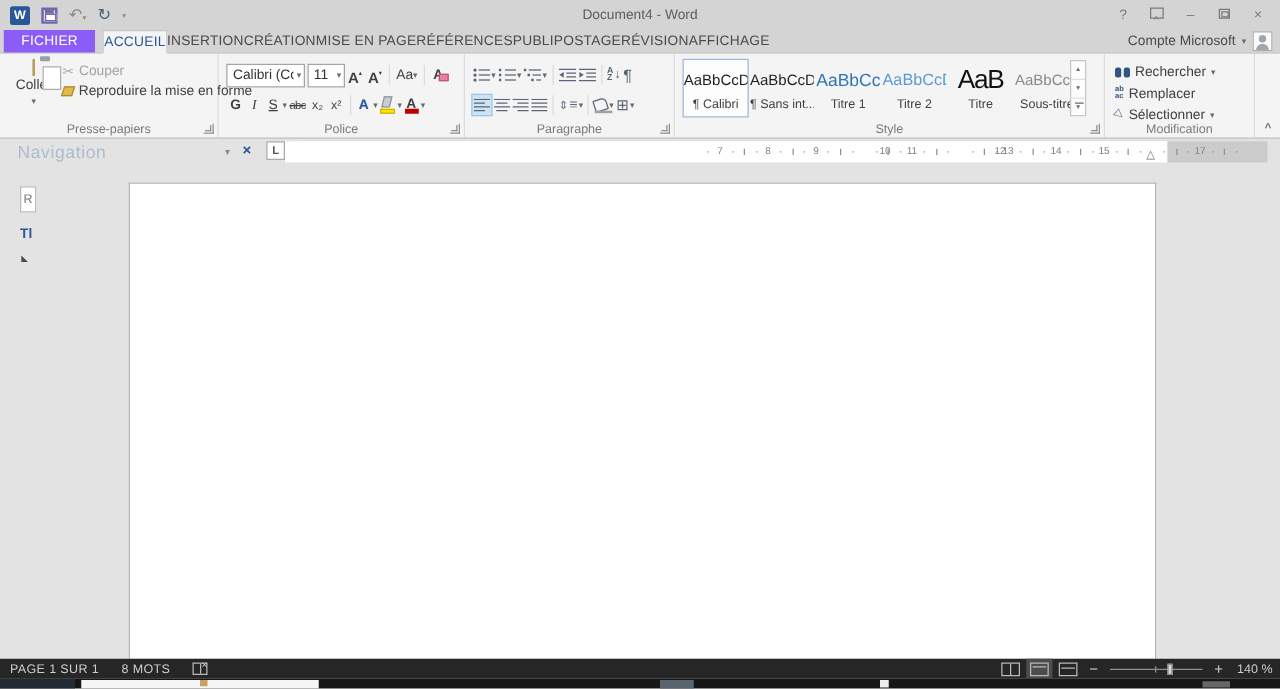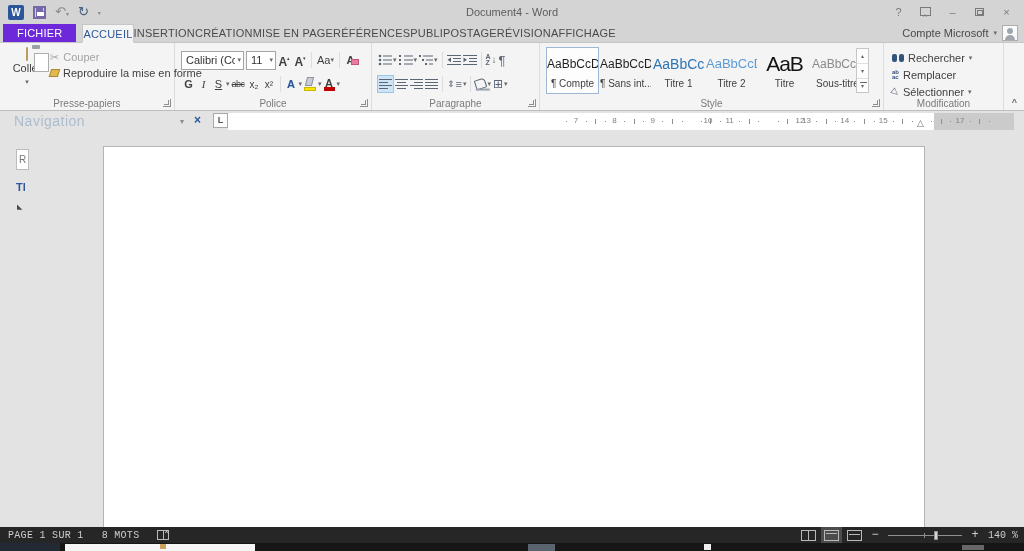--- a/index.html
+++ b/index.html
@@ -22,21 +22,21 @@
   .win-title { position:absolute; left:0; right:0; top:0; height:24px; text-align:center; line-height:24px; color:#5d5d5d; font-size:11px; }
   .winctl { position:absolute; right:4px; top:0; height:24px; display:flex; align-items:center; }
   .winctl span { width:27px; text-align:center; color:#7a7a7a; font-size:11px; line-height:24px; }
   .ribopt-ic { display:inline-block; width:11px; height:9px; border:1px solid #7a7a7a; position:relative; }
   .ribopt-ic:before { content:"^"; position:absolute; left:2px; top:-3px; font-size:8px; color:#7a7a7a; }
   .restore-ic { display:inline-block; width:9px; height:8px; border:1px solid #7a7a7a; position:relative; background:#d4d4d4; }
   .restore-ic:before { content:""; position:absolute; left:1px; top:1px; width:4px; height:3px; border:1px solid #7a7a7a; }
   
   .tabrow { position:absolute; top:24px; left:0; right:0; height:19px; background:#d4d4d4; border-bottom:1px solid #c6c6c6; display:flex; align-items:stretch; }
   .tab { padding:0 0; line-height:19px; font-size:11px; color:#4a4a4a; letter-spacing:.2px; white-space:nowrap; }
-  .tab.file { background:#6d28d9; color:#fff; margin-left:3px; padding:0 14px; }
+  .tab.file { background:#8b5cf6; color:#fff; margin-left:3px; padding:0 14px; }
   .tab.active { background:#f4f4f4; color:#2b579a; border:1px solid #c6c6c6; border-bottom:1px solid #f4f4f4; margin-bottom:-1px; margin-left:6px; }
   .account { margin-left:auto; display:flex; align-items:center; gap:5px; padding-right:6px; color:#4a4a4a; }
   .avatar { width:16px; height:16px; background:#fafafa; border:1px solid #adadad; position:relative; }
   .avatar:before { content:""; position:absolute; left:4px; top:2px; width:6px; height:6px; border-radius:50%; background:#a0a6ad; }
   .avatar:after { content:""; position:absolute; left:2px; bottom:0; width:10px; height:5px; border-radius:5px 5px 0 0; background:#a0a6ad; }
   
   .ribbon { position:absolute; top:43px; left:0; right:0; height:68px; background:#f4f4f4; border-bottom:1px solid #bdbdbd; display:flex; }
   .rgroup { position:relative; border-right:1px solid #dcdcdc; height:100%; flex:none; }
   .rgroup-label { position:absolute; bottom:1px; left:0; right:0; text-align:center; font-size:10px; color:#7a7a7a; }
   .launcher { position:absolute; bottom:3px; right:3px; width:8px; height:8px; border-right:1px solid #8f8f8f; border-bottom:1px solid #8f8f8f; }
@@ -133,21 +133,21 @@
   .ruler-marks { position:absolute; left:228px; top:113px; width:786px; height:17px; }
   .ruler-marks .cm { position:absolute; top:3px; transform:translateX(-50%); font-size:8px; color:#808080; }
   .ruler-marks .dot { position:absolute; top:8px; width:1px; height:1px; background:#8f8f8f; }
   .ruler-marks .bar { position:absolute; top:6px; width:1px; height:5px; background:#8f8f8f; }
   .rind { position:absolute; left:917px; top:118px; font-size:9px; color:#6f6f6f; }
   .frag-r { position:absolute; left:16px; top:149px; width:13px; height:21px; background:#fff; border:1px solid #bcbcbc; color:#777; font-size:10px; text-align:center; line-height:19px; }
   .frag-t { position:absolute; left:16px; top:181px; color:#2b579a; font-weight:bold; font-size:11px; }
   .frag-tri { position:absolute; left:17px; top:203px; color:#4a4a4a; font-size:7px; }
   .page { position:absolute; left:103px; top:146px; width:822px; height:381px; background:#fff; border:1px solid #b4b4b4; border-bottom:none; }
   
-  .statusbar { position:absolute; left:0; top:527px; width:1024px; height:16px; background:#262626; color:#cdcdcd; font-size:10px;font-family:Liberation Mono, monospace; }
+  .statusbar { position:absolute; left:0; top:527px; width:1024px; height:16px; background:#262626; color:#cdcdcd; font-size:10px; }
   .sb-left { position:absolute; left:8px; top:0; height:16px; display:flex; align-items:center; gap:18px; letter-spacing:.3px; }
   .proof-ic { width:12px; height:10px; border:1px solid #b9b9b9; position:relative; background:transparent; }
   .proof-ic:before { content:"×"; position:absolute; right:-1px; top:-4px; font-size:8px; color:#cdcdcd; }
   .proof-ic:after { content:""; position:absolute; left:5px; top:0; width:1px; height:8px; background:#b9b9b9; }
   .sb-right { position:absolute; right:6px; top:0; height:16px; display:flex; align-items:center; gap:8px; }
   .view-ic { width:15px; height:11px; border:1px solid #b9b9b9; position:relative; }
   .view-ic.read:after { content:""; position:absolute; left:6px; top:0; width:1px; height:9px; background:#b9b9b9; }
   .view-ic.print { box-shadow:0 0 0 3px #4c4c4c; background:#4c4c4c; }
   .view-ic.print:after { content:""; position:absolute; left:1px; top:2px; width:11px; height:1px; background:#b9b9b9; }
   .view-ic.web:after { content:""; position:absolute; left:1px; bottom:1px; width:11px; height:4px; border-top:1px solid #b9b9b9; }
@@ -399,21 +399,21 @@
       </div>
       <div class="rgroup-label">Paragraphe</div>
       <span class="launcher"></span>
     </div>
 
     <div class="rgroup g-style">
       <div class="stylecards">
 
           <div class="scard active">
             <span class="sprev">AaBbCcDc</span>
-            <span class="sname">¶ Compte</span>
+            <span class="sname">¶ Calibri</span>
           </div>
 
           <div class="scard st-normal">
             <span class="sprev">AaBbCcDc</span>
             <span class="sname">¶ Sans int...</span>
           </div>
 
           <div class="scard st-h1">
             <span class="sprev">AaBbCc</span>
             <span class="sname">Titre 1</span>

